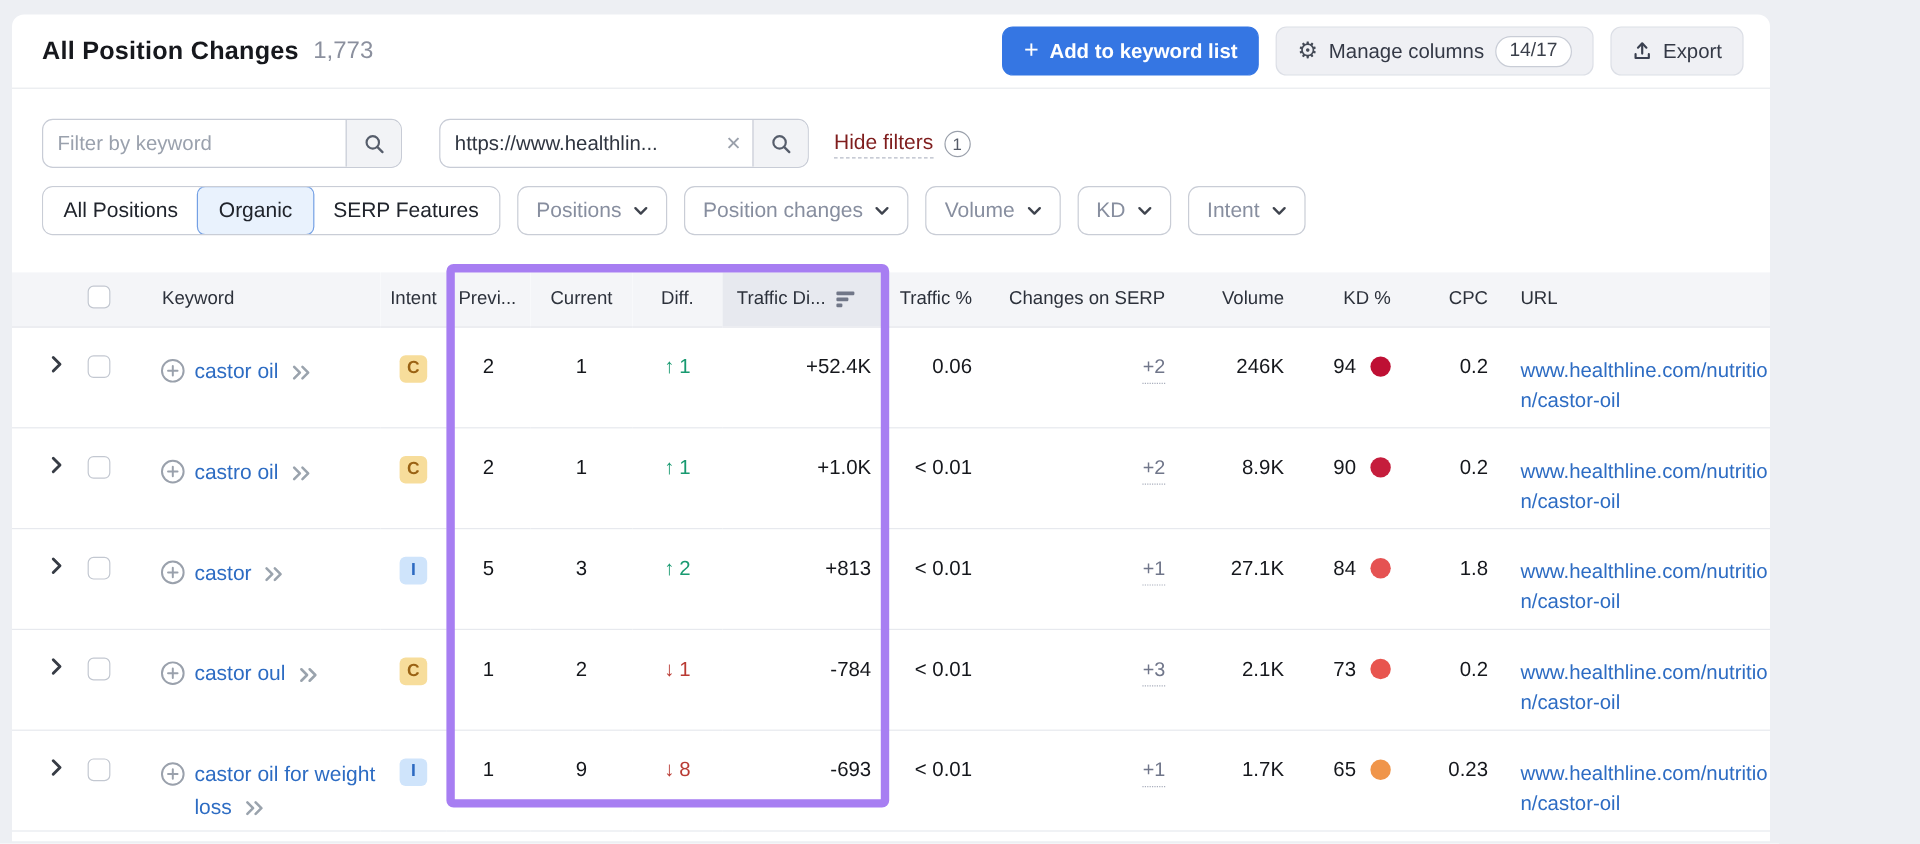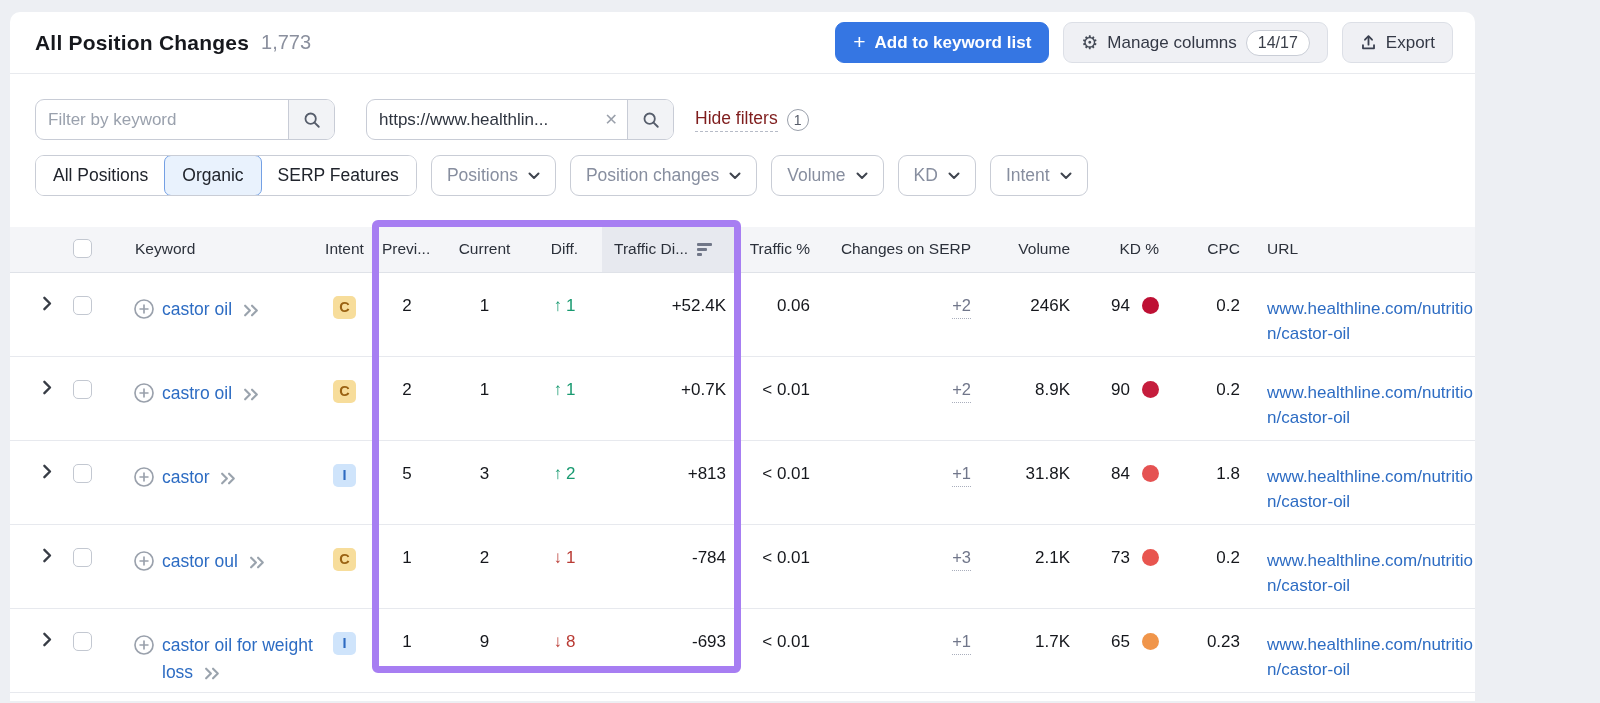--- a/index.html
+++ b/index.html
@@ -387,21 +387,21 @@
       <span class="intent" data-variant="C">C</span>
     </td>
     <td class="td-center">2</td>
     <td class="td-center">1</td>
     <td class="td-center">
       <span class="diff" data-dir="up">
         <span>↑</span>
                 <span>1</span>
       </span>
     </td>
-    <td class="td-right pr14">+0.7K</td>
+    <td class="td-right pr14">+1.0K</td>
     <td class="td-right pr15">&lt; 0.01</td>
     <td class="td-right pr14">
       <span class="serp-change">+2</span>
     </td>
     <td class="td-right pr15">8.9K</td>
     <td class="td-kd">
       <span class="kdflex">
         <span>90</span>
         <span class="kddot" style="background-color: rgb(197, 29, 60);"></span>
       </span>
@@ -461,21 +461,21 @@
       <span class="diff" data-dir="up">
         <span>↑</span>
                 <span>2</span>
       </span>
     </td>
     <td class="td-right pr14">+813</td>
     <td class="td-right pr15">&lt; 0.01</td>
     <td class="td-right pr14">
       <span class="serp-change">+1</span>
     </td>
-    <td class="td-right pr15">31.8K</td>
+    <td class="td-right pr15">27.1K</td>
     <td class="td-kd">
       <span class="kdflex">
         <span>84</span>
         <span class="kddot" style="background-color: rgb(229, 82, 82);"></span>
       </span>
     </td>
     <td class="td-right pr10">1.8</td>
     <td class="td-url">
       <span class="uwrap">
         <a class="urllink">www.healthline.com/nutrition/castor-oil</a>

